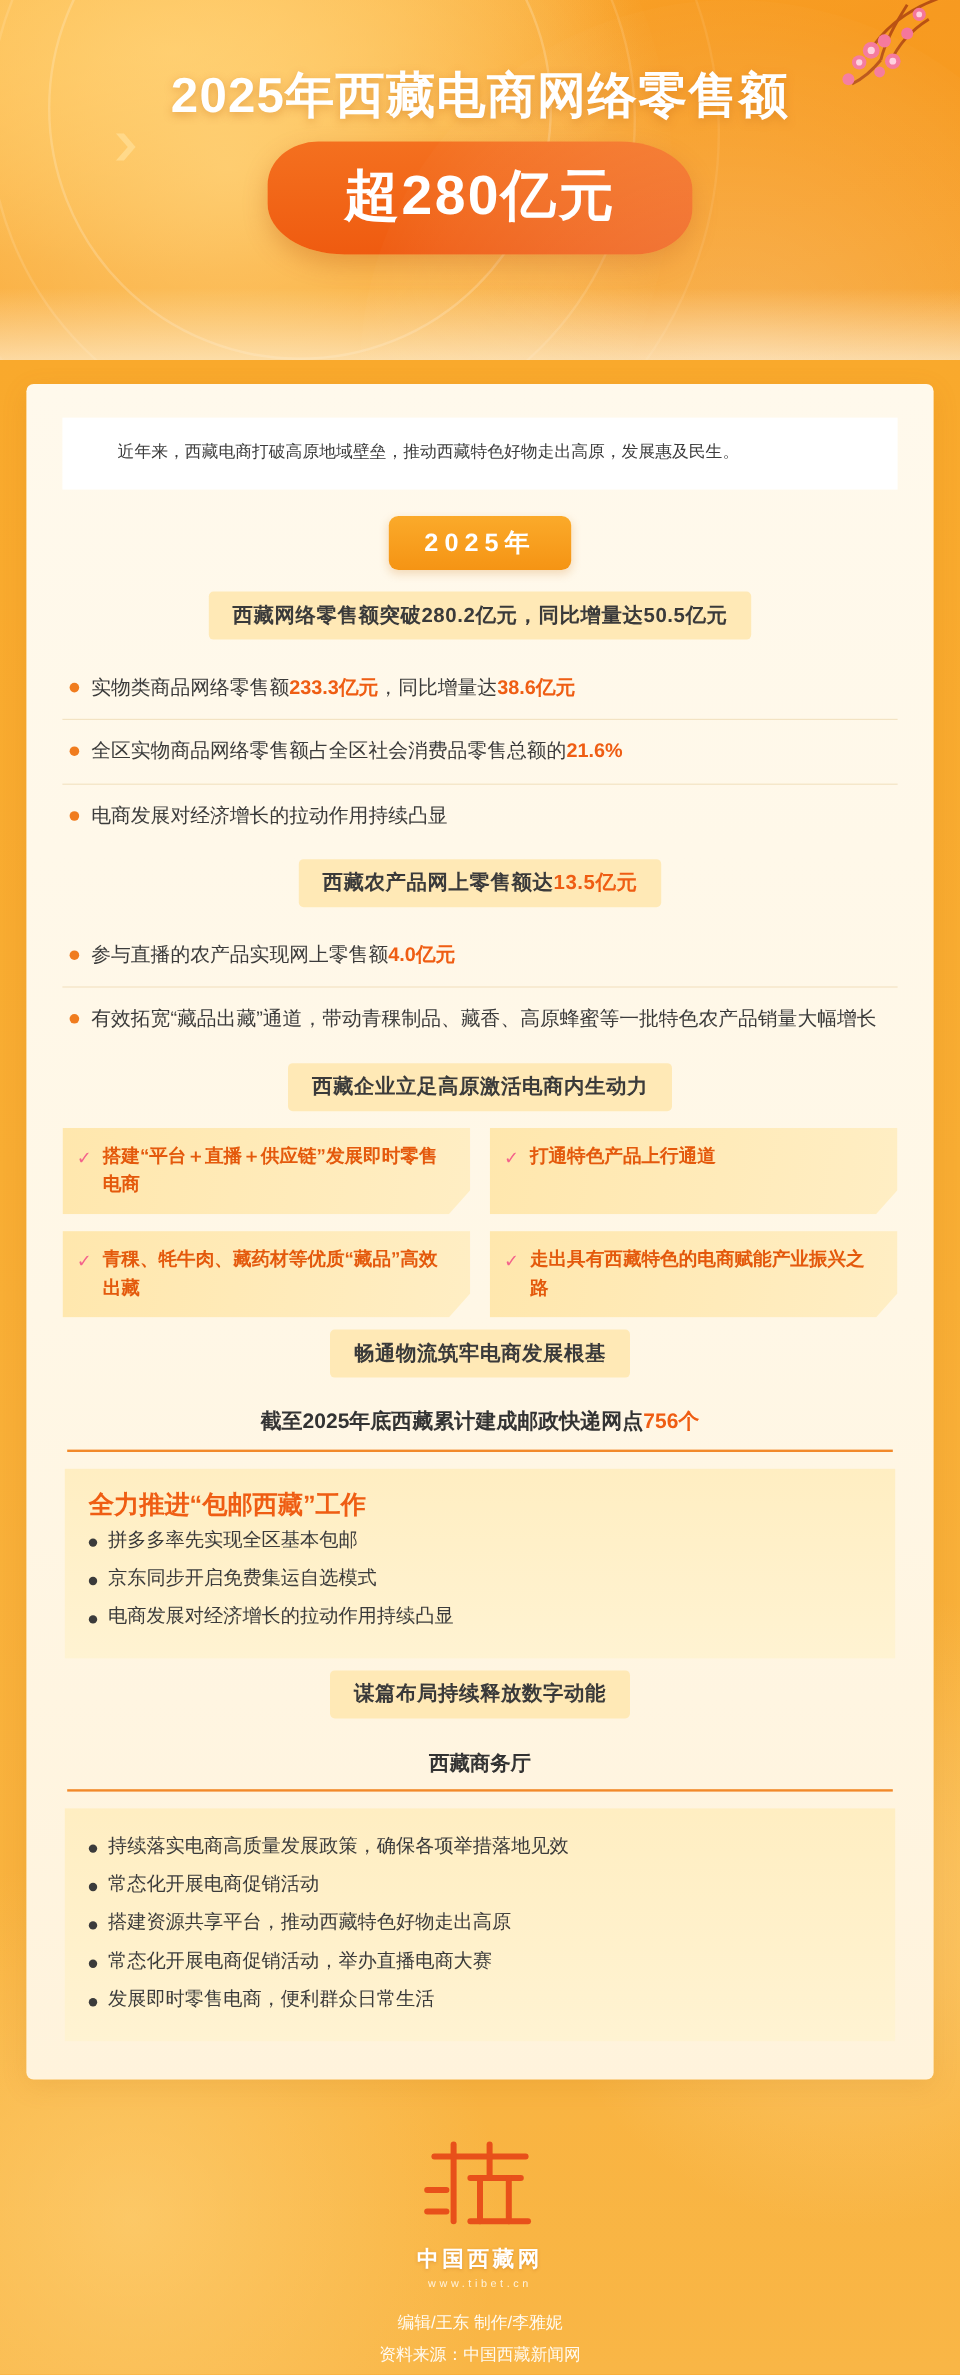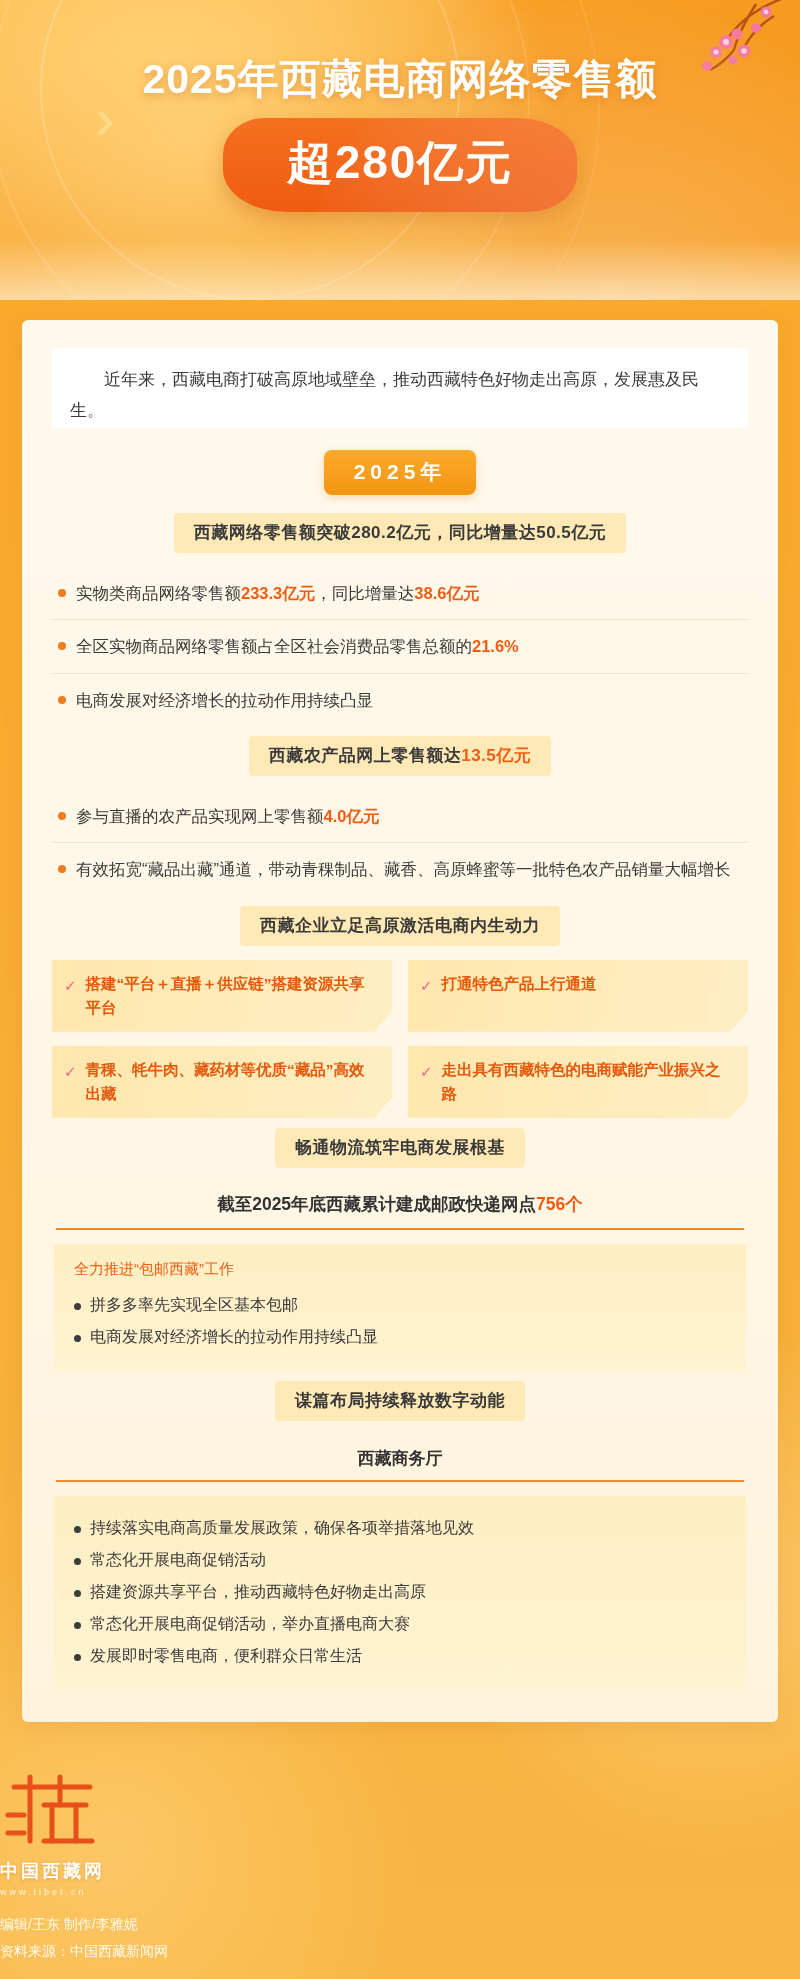--- a/index.html
+++ b/index.html
@@ -133,22 +133,22 @@
     left: 22px;
     width: 756px;
     background: linear-gradient(180deg, #fff9ec 0%, #fff7e6 55%, #fff3dc 100%);
     border-radius: 6px;
     padding: 28px 30px 26px;
     box-shadow: 0 6px 22px rgba(170,90,0,.12);
   }
 
   .intro {
     background: #ffffff;
-    padding: 16px 18px 1px;
-    font-size: 17px;
+    padding: 16px 18px 18px;
+    font-size: 14px;
     line-height: 1.85;
     color: #3b3b3b;
     text-indent: 2em;
     margin-bottom: 22px;
   }
 
   .year-pill-wrap { display:flex; justify-content:center; margin: 4px 0 18px; }
   .year-pill {
     background: linear-gradient(180deg, #fbaa2a 0%, #f59414 100%);
     color: #fff;
@@ -238,24 +238,24 @@
     margin: 4px 4px 0;
   }
   .express-head .hl { color: #ef5d13; }
 
   .soft-card {
     background: linear-gradient(180deg, #ffeec2 0%, #fff3d2 100%);
     padding: 16px 20px 18px;
     margin: 14px 2px 6px;
   }
   .soft-card .card-title {
-    font-size: 15px;
-    font-weight: 400;
+    font-size: 21px;
+    font-weight: 700;
     color: #ef5d13;
-    margin-bottom: 10px;
+    margin-bottom: 0;
   }
   .soft-card ul { list-style: none; }
   .soft-card li {
     position: relative;
     padding-left: 16px;
     font-size: 16px;
     line-height: 2.0;
     color: #3b3b3b;
   }
   .soft-card li::before {
@@ -274,23 +274,23 @@
     color: #333;
     padding: 12px 0 10px;
     border-bottom: 2px solid #f2892a;
     margin: 8px 4px 0;
   }
 
   
   .footer {
     position: absolute;
     left: 0; right: 0;
-    bottom: 16px;
+    bottom: 6px;
     height: 210px;
-    text-align: left;
+    text-align: center;
     color: #fff;
   }
   .logo {
     width: 104px;
     height: 78px;
     margin: 18px auto 6px;
   }
   .logo-cn {
     font-size: 18px;
     font-weight: 700;
@@ -400,21 +400,21 @@
       <span>有效拓宽“藏品出藏”通道，带动青稞制品、藏香、高原蜂蜜等一批特色农产品销量大幅增长</span>
     </div>
   </div>
 
   <div class="sec-head">
     <div class="inner">西藏企业立足高原激活电商内生动力</div>
   </div>
   <div class="tag-grid">
     <div class="tag">
       <span class="chk">✓</span>
-      <span>搭建“平台＋直播＋供应链”搭建资源共享平台</span>
+      <span>搭建“平台＋直播＋供应链”发展即时零售电商</span>
     </div>
     <div class="tag">
       <span class="chk">✓</span>
       <span>打通特色产品上行通道</span>
     </div>
     <div class="tag">
       <span class="chk">✓</span>
       <span>青稞、牦牛肉、藏药材等优质“藏品”高效出藏</span>
     </div>
     <div class="tag">
@@ -427,20 +427,21 @@
     <div class="inner">畅通物流筑牢电商发展根基</div>
   </div>
   <div class="express-head">
     <span>截至2025年底西藏累计建成邮政快递网点</span><span class="hl">756个</span>
   </div>
 
   <div class="soft-card">
     <div class="card-title">全力推进“包邮西藏”工作</div>
     <ul>
       <li>拼多多率先实现全区基本包邮</li>
+      <li>京东同步开启免费集运自选模式</li>
       <li>电商发展对经济增长的拉动作用持续凸显</li>
     </ul>
   </div>
 
   <div class="sec-head">
     <div class="inner">谋篇布局持续释放数字动能</div>
   </div>
   <div class="dept-title">西藏商务厅</div>
 
   <div class="soft-card">

